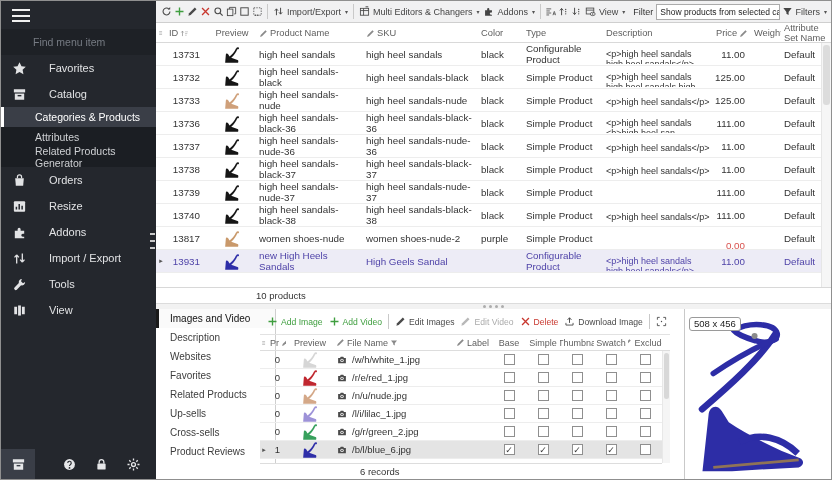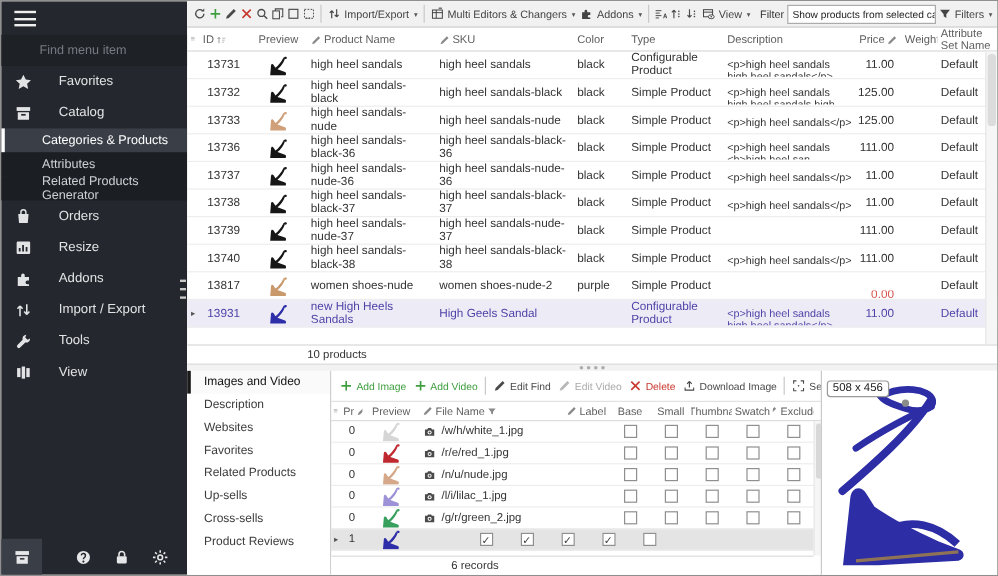--- a/index.html
+++ b/index.html
@@ -75,21 +75,21 @@
   .side-grip { position:absolute; left:-6px; top:232px; width:5px; height:16px;
                display:flex; flex-direction:column; justify-content:space-between; z-index:5; }
   .side-grip i { height:2px; background:#c9c9c9; }
 
   
   .bottom { position:absolute; top:308px; left:0; right:0; bottom:0; }
   .tabs { position:absolute; left:0; top:0; bottom:0; width:120px; border-right:1px solid #cfcfcf; background:#fff; }
   .tab { height:19px; display:flex; align-items:center; padding-left:14px; font-size:10px; color:#3c3c3c; cursor:pointer; }
   .tab.selected { border-left:3px solid #1a1a1a; padding-left:11px; color:#111; background:#fafafa; }
 
-  .images-panel { position:absolute; left:120px; top:0; bottom:0; width:410px; }
+  .images-panel { position:absolute; left:104px; top:0; bottom:0; width:410px; }
   .img-toolbar { height:26px; display:flex; align-items:center; font-size:8.6px; color:#333;
                  border-bottom:1px solid #e2e2e2; padding-left:4px; overflow:hidden; white-space:nowrap; }
   .img-toolbar .tbtn { padding:0 3px; gap:3px; }
   .img-toolbar .tbtn.disabled { color:#ababab; cursor:default; }
   .img-toolbar .tbtn.disabled .i { color:#b8b8b8; }
   .ihead, .irow { display:flex; align-items:stretch; }
   .ihead { height:16px; border-bottom:1px solid #ddd; color:#5e5e5e; font-size:9px; }
   .ihead .c { display:flex; align-items:center; gap:2px; padding:0 2px; overflow:hidden; }
   .irow { height:18px; border-bottom:1px solid #ededed; font-size:9.5px; color:#333; cursor:pointer; }
   .irow .c { display:flex; align-items:center; padding:0 2px; overflow:hidden; }
@@ -704,21 +704,21 @@
               </span>
               <span>Add Video</span>
             </div>
             <span class="sep"></span>
             <div class="tbtn dark">
               <span class="i">
                 <svg viewBox="0 0 16 16" fill="none">
                   <path d="M2 14l1-3.4L11.4 2.2 13.8 4.6 5.4 13z" fill="currentColor"></path>
                 </svg>
               </span>
-              <span>Edit Find</span>
+              <span>Edit Images</span>
             </div>
             <div class="tbtn disabled">
               <span class="i">
                 <svg viewBox="0 0 16 16" fill="none">
                   <path d="M2 14l1-3.4L11.4 2.2 13.8 4.6 5.4 13z" fill="currentColor"></path>
                 </svg>
               </span>
               <span>Edit Video</span>
             </div>
             <div class="tbtn red-ic">
@@ -767,21 +767,21 @@
                 <svg viewBox="0 0 16 16" fill="none">
                   <path d="M2 3h12L9.6 8.6V13l-3.2-1.9V8.6z" fill="currentColor"></path>
                 </svg>
               </span></div>
             <div class="c" style="width: 38px; flex: 0 0 auto;"><span class="i hdr-pencil">
                 <svg viewBox="0 0 16 16" fill="none">
                   <path d="M2 14l1-3.4L11.4 2.2 13.8 4.6 5.4 13z" fill="currentColor"></path>
                 </svg>
               </span>Label</div>
             <div class="c ctr" style="width: 34px; flex: 0 0 auto;">Base</div>
-            <div class="c ctr" style="width: 34px; flex: 0 0 auto;">Small</div>
+            <div class="c ctr" style="width: 34px; flex: 0 0 auto;">Simple</div>
             <div class="c ctr" style="width: 34px; flex: 0 0 auto;">Thumbna</div>
             <div class="c ctr" style="width: 34px; flex: 0 0 auto;">Swatch</div>
             <div class="c ctr" style="width: 34px; flex: 0 0 auto;"><span class="i hdr-pencil">
                 <svg viewBox="0 0 16 16" fill="none">
                   <path d="M2 14l1-3.4L11.4 2.2 13.8 4.6 5.4 13z" fill="currentColor"></path>
                 </svg>
               </span>Exclude</div>
           </div>
         <div id="igrid-rows">
             <div class="irow">
@@ -967,20 +967,30 @@
             <div class="irow sel">
               <div class="c ctr" style="width: 8px; flex: 0 0 auto;">
                 <span class="marker">▸</span>
               </div>
               <div class="c r" style="width: 18px; flex: 0 0 auto; padding-right: 6px;">1</div>
               <div class="c ctr" style="width: 48px; flex: 0 0 auto;">
                 <svg viewBox="0 0 20 20" style="width:22px;height:19px">
                   <path d="M3.6 18.6L2.8 18.6 3.5 10.2C3.6 8.6 5 8.4 5.8 9.6L7.4 12.1C9.8 10.3 12.6 7.2 14.2 3.6L15.7 4.3C14.4 8 12 11.2 9.2 13.4L15.8 15.8C16.8 16.2 16.9 17 16.4 18.6Z" fill="#2e2ea8"></path>
                   <path d="M14.1 3.7C15.1 2.4 16.6 2 17.2 2.8 17.8 3.6 17 4.7 15.6 4.4Z" fill="#2e2ea8"></path>
                 </svg>
+              </div>
+              <div class="c" style="width: 120px; flex: 0 0 auto;">
+                <span class="i cam">
+                  <svg viewBox="0 0 16 16" fill="none">
+                    <path d="M1.8 4.6h3l1.2-1.8h4L11.2 4.6h3V13H1.8z" fill="currentColor"></path>
+                    <circle cx="8" cy="8.6" r="2.7" fill="#fff"></circle>
+                    <circle cx="8" cy="8.6" r="1.4" fill="currentColor"></circle>
+                  </svg>
+                </span>
+                <span>/b/l/blue_6.jpg</span>
               </div>
               <div class="c" style="width: 38px; flex: 0 0 auto;"></div>
               <div class="c ctr" style="width: 34px; flex: 0 0 auto;">
                 <span class="cb">✓</span>
               </div>
               <div class="c ctr" style="width: 34px; flex: 0 0 auto;">
                 <span class="cb">✓</span>
               </div>
               <div class="c ctr" style="width: 34px; flex: 0 0 auto;">
                 <span class="cb">✓</span>

